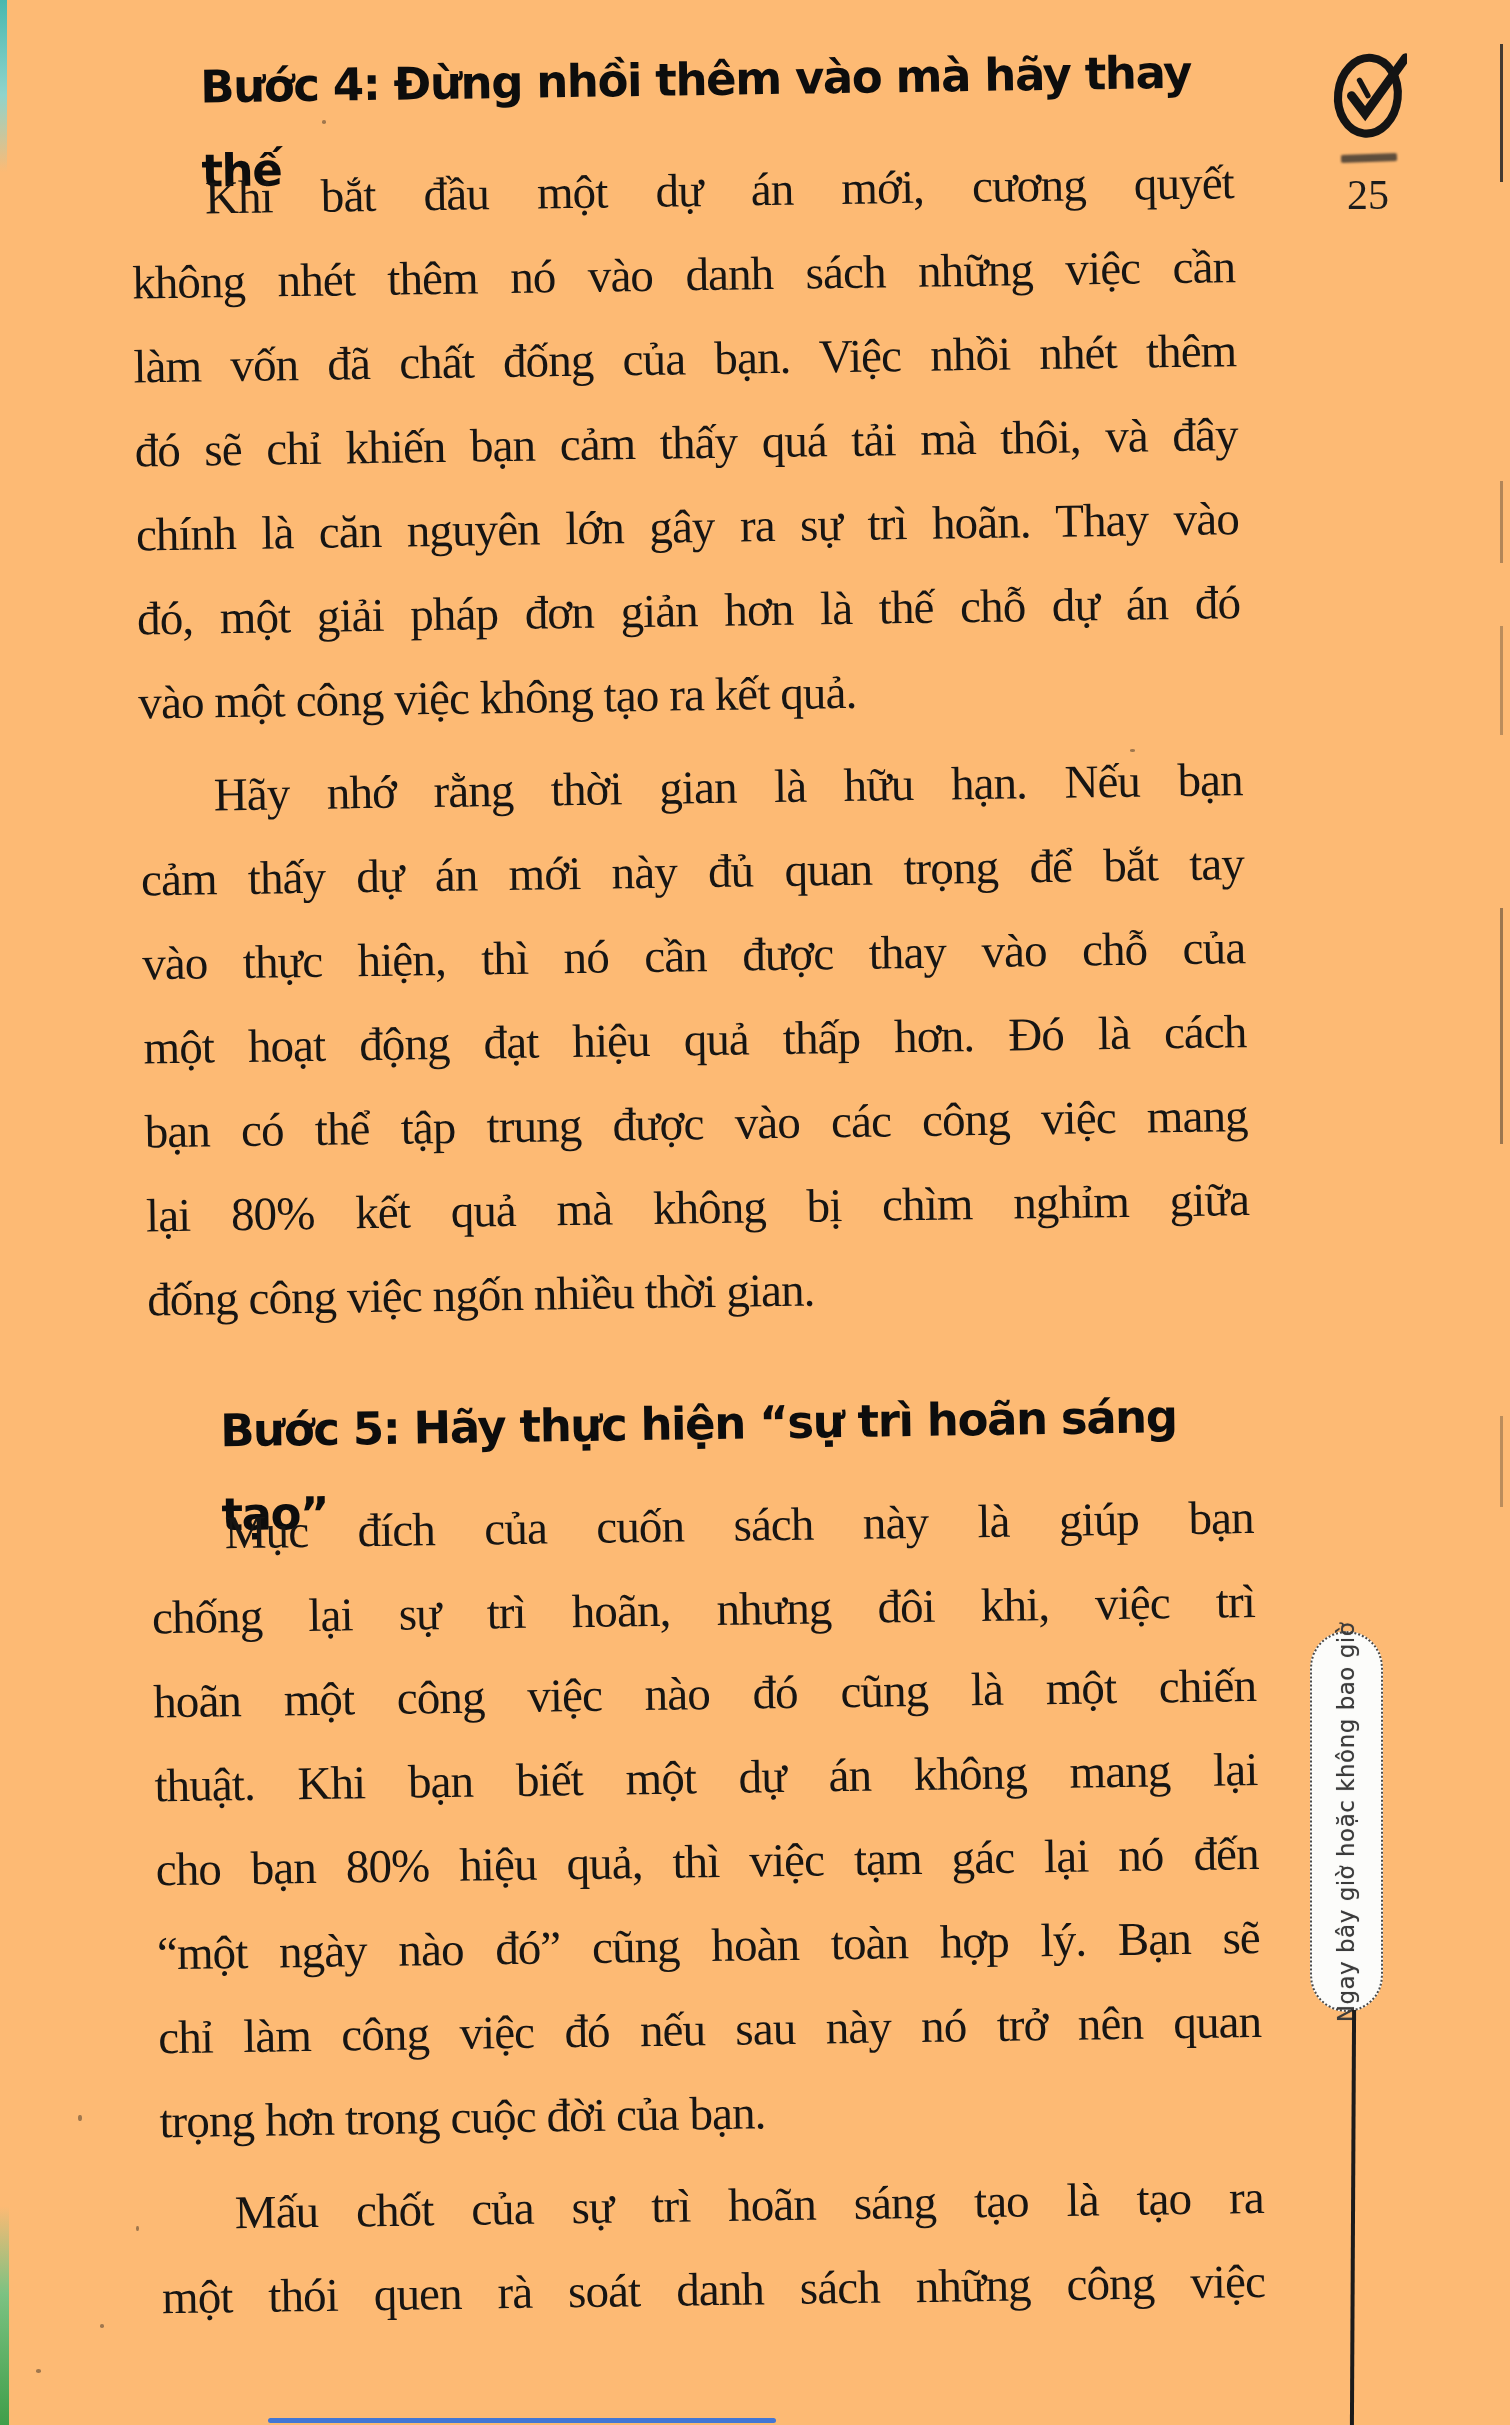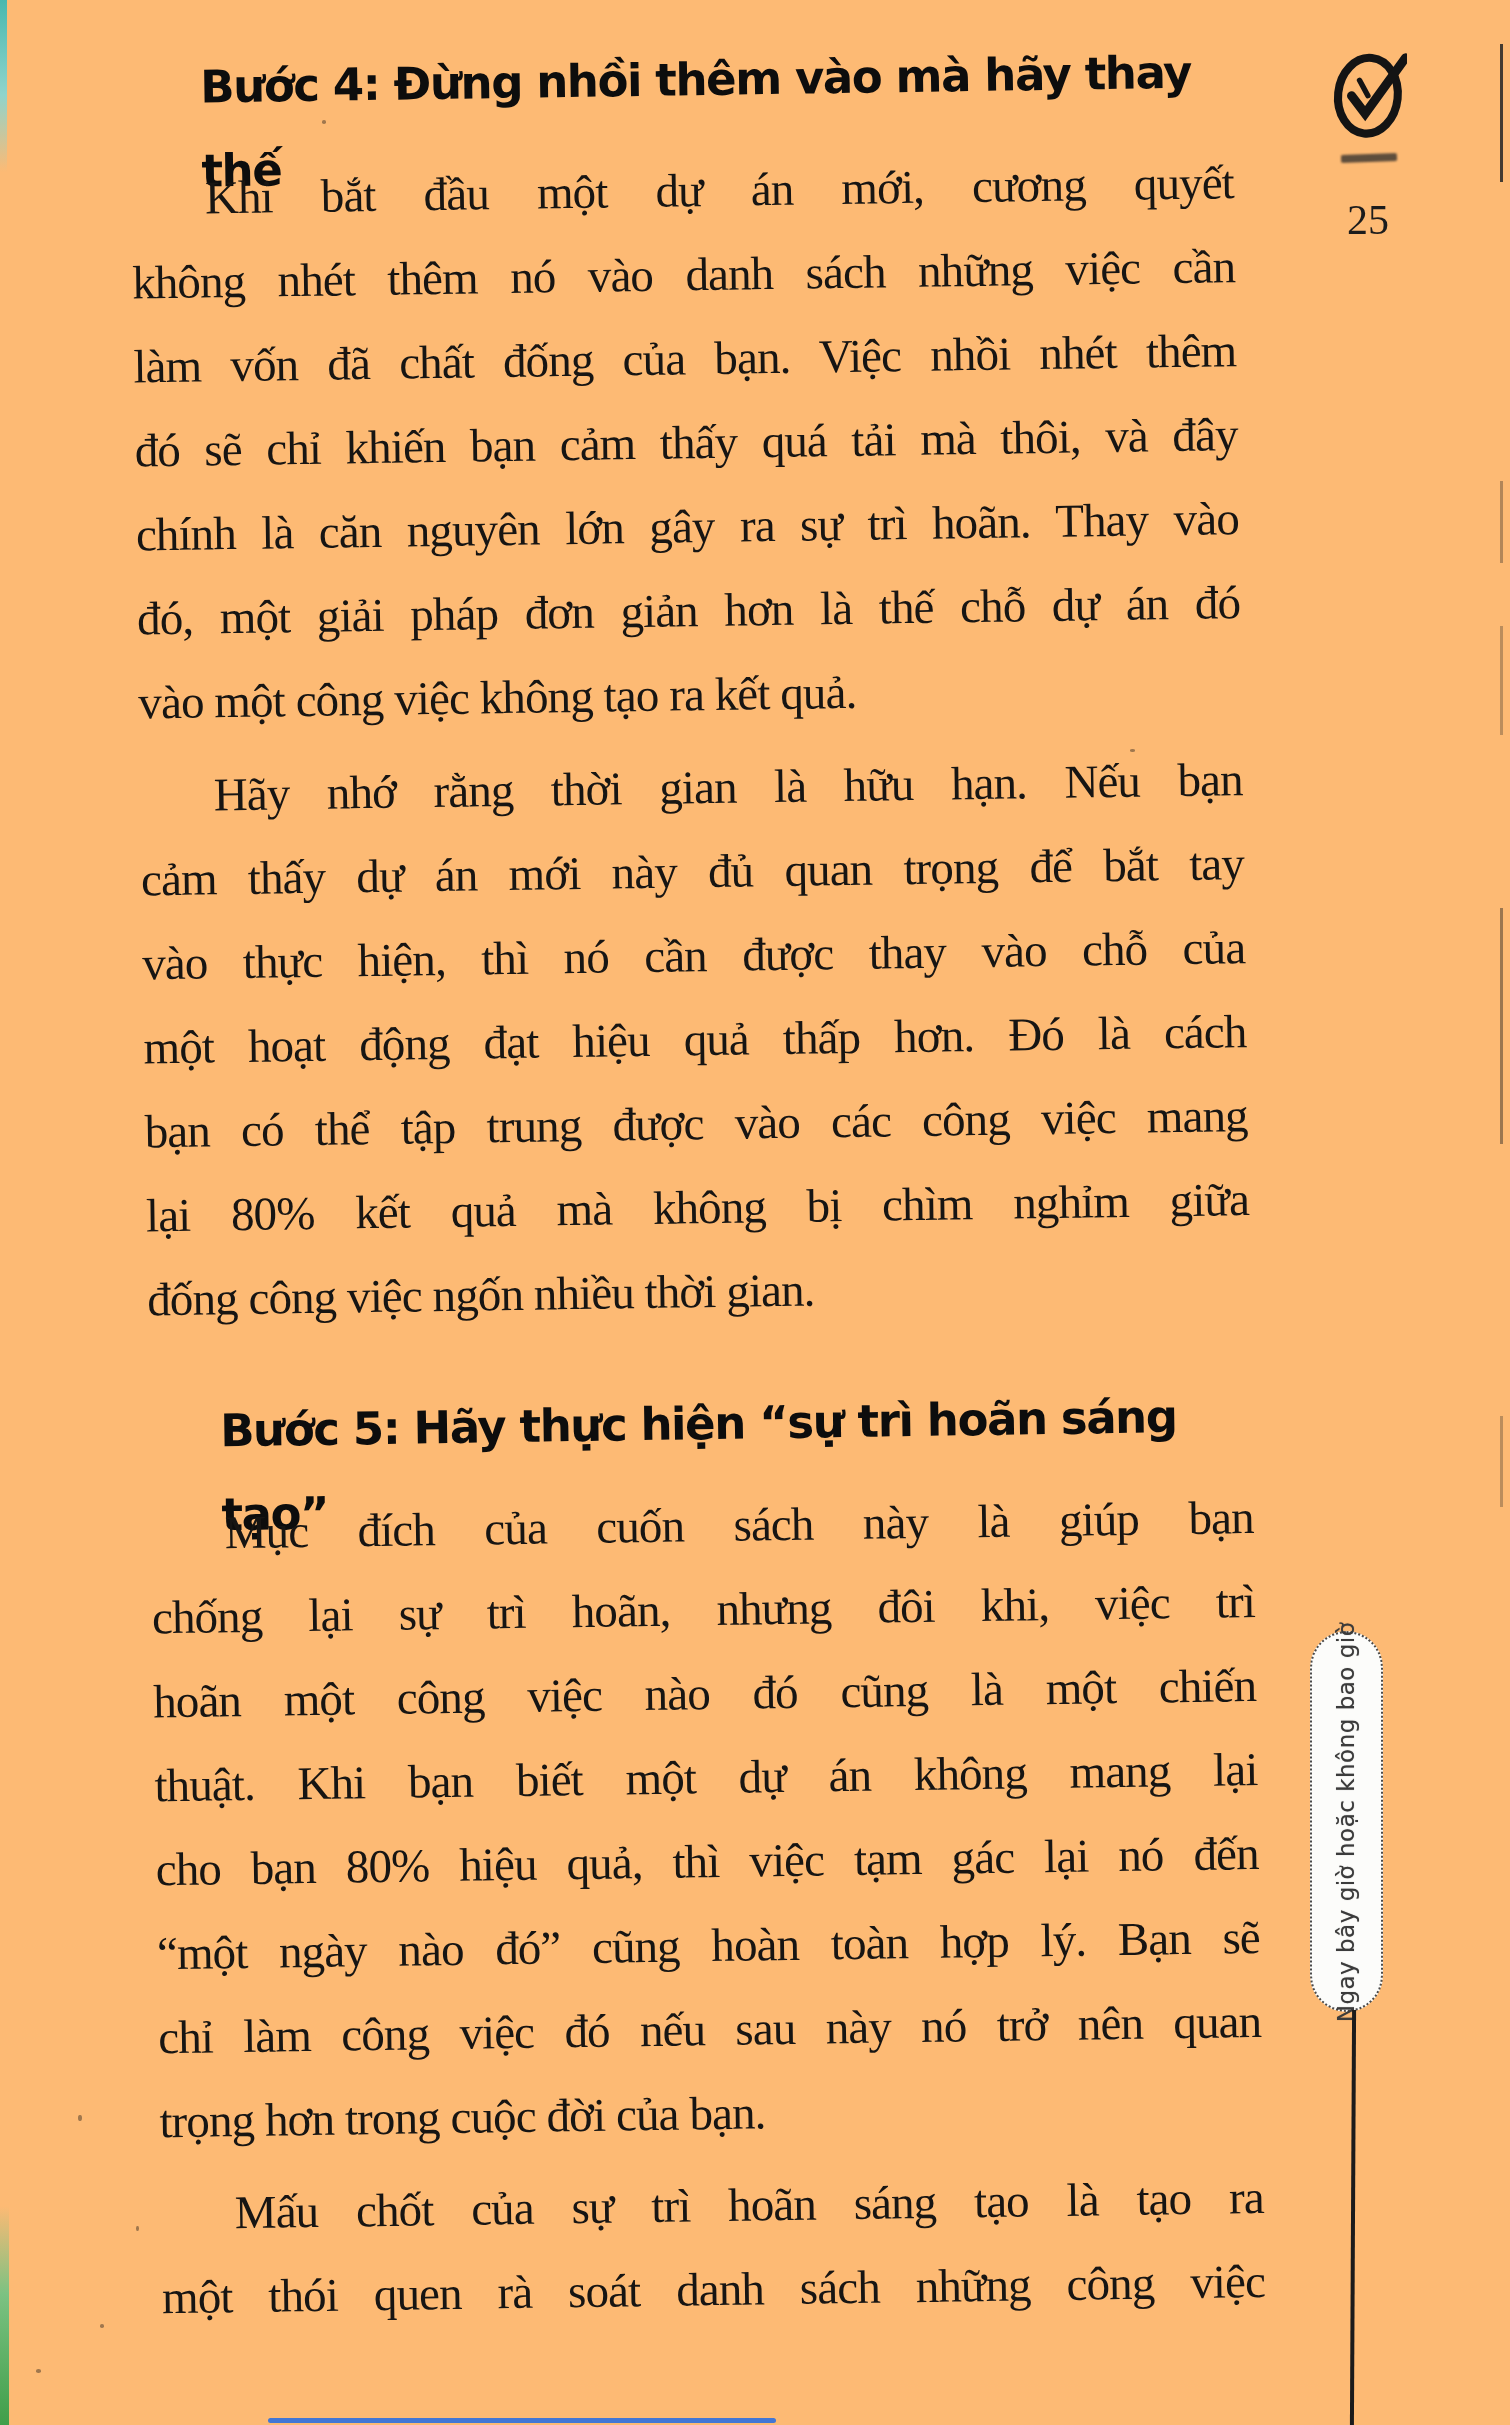--- a/index.html
+++ b/index.html
@@ -36,21 +36,20 @@
   .logo{position:absolute;left:1331px;top:47px;width:76px;height:94px;}
   .logo-bar{
     position:absolute;left:1341px;top:154px;width:56px;height:8.2px;
     background:#2a2a2a;border-radius:1.8px;opacity:.75;filter:blur(0.9px);
     transform:rotate(-2deg);
   }
   .page-number{
     position:absolute;left:1327px;top:171px;width:82px;
     font-size:42px;text-align:center;color:#1c1c1c;
     font-family:"Liberation Serif", serif;
-    margin-top:25px;
   }
   .edge-seg{position:absolute;width:2.7px;background:#242424;left:1500px;}
   .pill{
     position:absolute;left:1310px;top:1631px;width:73px;height:381px;
     border:2.7px dotted #4a4a4a;border-radius:38px;
     display:flex;align-items:center;justify-content:center;
     box-sizing:border-box;background:#fcfcfa;
   }
   .pill-text{
     transform:rotate(-90deg);white-space:nowrap;

